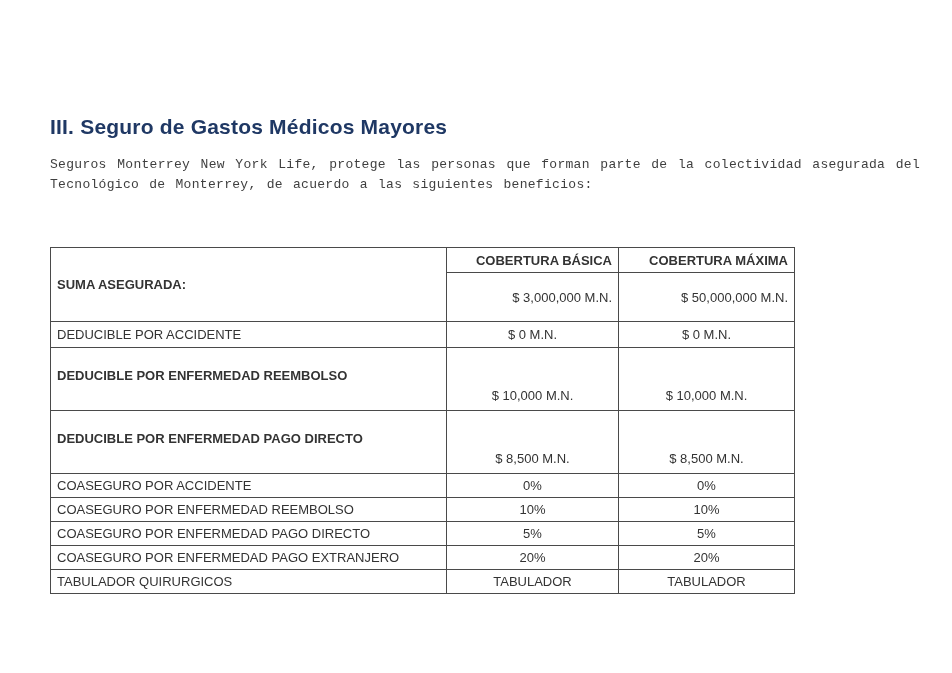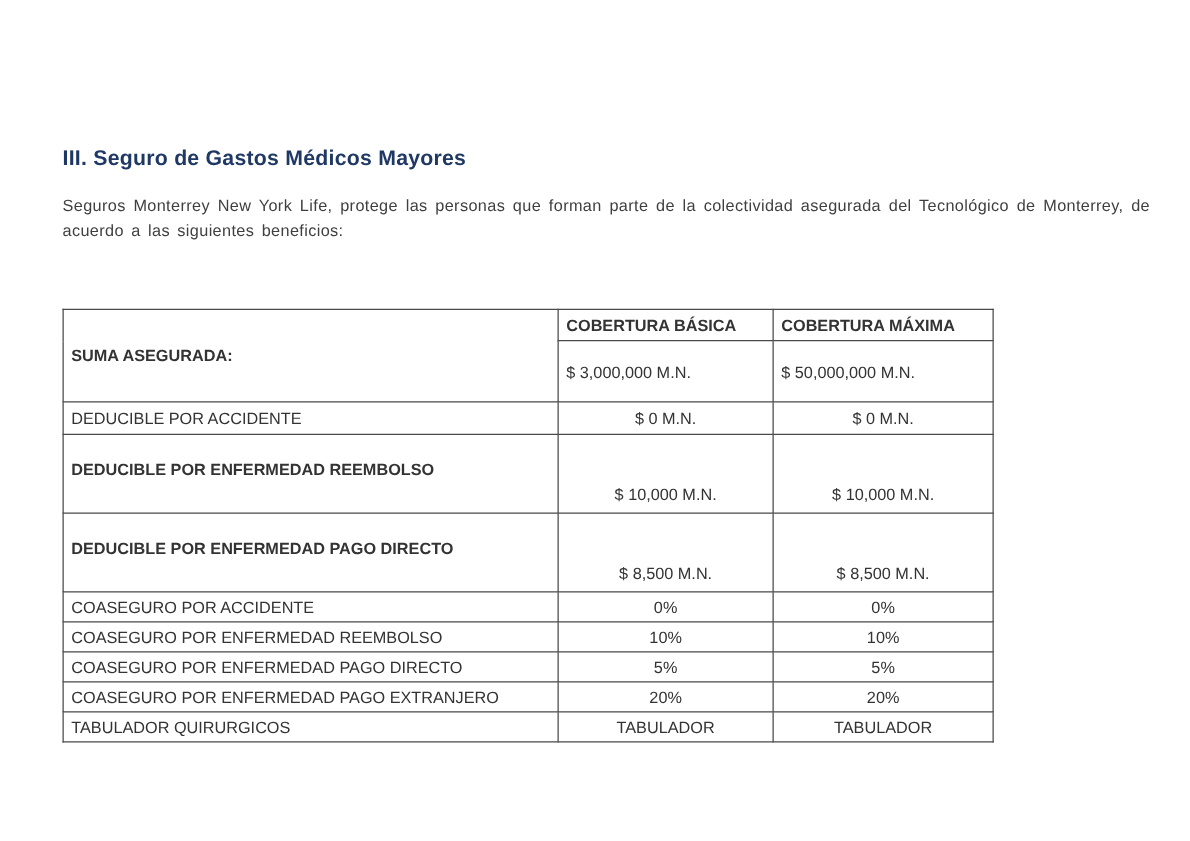--- a/index.html
+++ b/index.html
@@ -13,21 +13,21 @@
     font-family: "Liberation Sans", sans-serif;
     color: #3d3d3d;
     overflow: hidden;
   }
   .page {
     padding: 114px 32px 0 50px;
     box-sizing: border-box;
     width: 952px;
   }
   h1.doc-title {
-    font-size: 17px;
+    font-size: 21px;
     line-height: 25px;
     font-weight: bold;
     color: #1f3864;
     margin: 0 0 16px 0;
     letter-spacing: 0.2px;
   }
   h2.doc-subtitle {
     font-size: 12.5px;
     line-height: 15px;
     font-weight: bold;
@@ -37,36 +37,37 @@
   }
   p.intro {
     font-size: 13px;
     line-height: 20px;
     color: #3f3f3f;
     text-align: justify;
     margin: 0 0 52px 0;
     width: 870px;
     letter-spacing: 0.3px;
     word-spacing: 2px;
+    font-family: Liberation Mono, monospace;
   }
   table.coverage {
     border-collapse: collapse;
     table-layout: fixed;
     width: 744px;
     font-size: 13px;
     color: #333333;
   }
   table.coverage td {
     border: 1px solid #4a4a4a;
     padding: 2px 6px;
     overflow: hidden;
     white-space: nowrap;
   }
   td.bold { font-weight: bold; }
-  td.center { text-align: left; }
+  td.center { text-align: right; }
   td.right { text-align: center; padding-right: 5px; }
   tr.hrow td { height: 20px; vertical-align: middle; }
   tr.amount-row td { height: 44px; vertical-align: middle; }
   td.rowspan-label { vertical-align: middle; }
   tr.r-std td { height: 19px; vertical-align: middle; }
   tr.r-mid td { height: 21px; vertical-align: middle; }
   tr.r-tall td { height: 40px; }
   tr.r-tall td.lbl { vertical-align: top; padding-top: 20px; font-weight: bold; }
   tr.r-tall td.val { vertical-align: bottom; padding-bottom: 7px; }
 </style>

